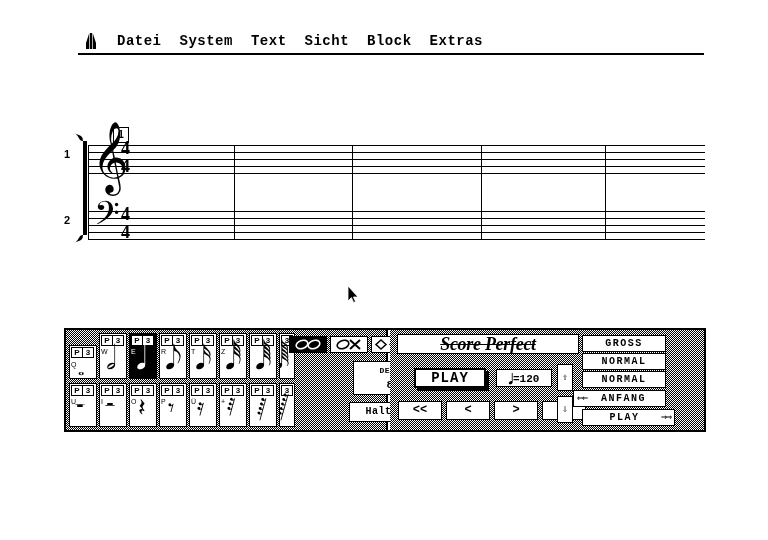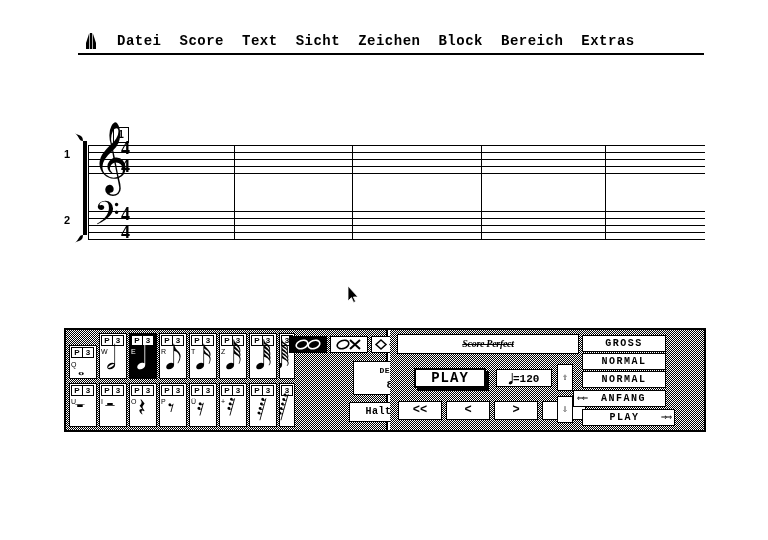--- a/index.html
+++ b/index.html
@@ -113,21 +113,21 @@
   }
 
   
   #logo{
     position:absolute;left:7px;top:4px;width:182px;height:20px;
     border:1px solid #000;background:#fff;box-sizing:border-box;
     text-align:center;overflow:hidden;
   }
   #logo .lt{
     font-family:"Liberation Serif","DejaVu Serif",serif;
-    font-style:italic;font-weight:bold;font-size:10px;line-height:18px;
+    font-style:italic;font-weight:bold;font-size:18px;line-height:18px;
     letter-spacing:-0.3px;color:#000;
     text-decoration:line-through;
   }
   #playbtn{
     position:absolute;left:24px;top:38px;width:72px;height:20px;
     border:2px solid #000;background:#fff;box-sizing:border-box;
     font-size:14px;font-weight:bold;line-height:16px;text-align:center;
     letter-spacing:1px;
     box-shadow:3px 3px 0 #000;
   }
@@ -170,26 +170,24 @@
   <div id="menubar">
     <div class="mb-inner">
       <div id="fuji">
         <svg width="22" height="18" viewBox="0 0 22 18">
           <path d="M9.3 1 L9.3 17 L6.0 17 L6.0 11 Z" fill="#000"></path>
           <rect x="10.0" y="1" width="2.0" height="16" fill="#000"></rect>
           <path d="M12.7 1 L12.7 17 L16.0 17 L16.0 11 Z" fill="#000"></path>
         </svg>
       </div>
       <div class="menu-item">Datei</div>
-      <div class="menu-item">Score</div>
+      <div class="menu-item">System</div>
       <div class="menu-item">Text</div>
       <div class="menu-item">Sicht</div>
-      <div class="menu-item">Zeichen</div>
       <div class="menu-item">Block</div>
-      <div class="menu-item">Bereich</div>
       <div class="menu-item">Extras</div>
     </div>
   </div>
   <div id="menu-rule"></div>
 
   <div id="score">
 
     <div id="measure-box">1</div>
 
     <div class="sys-num" style="left:64px;top:148px;">1</div>

